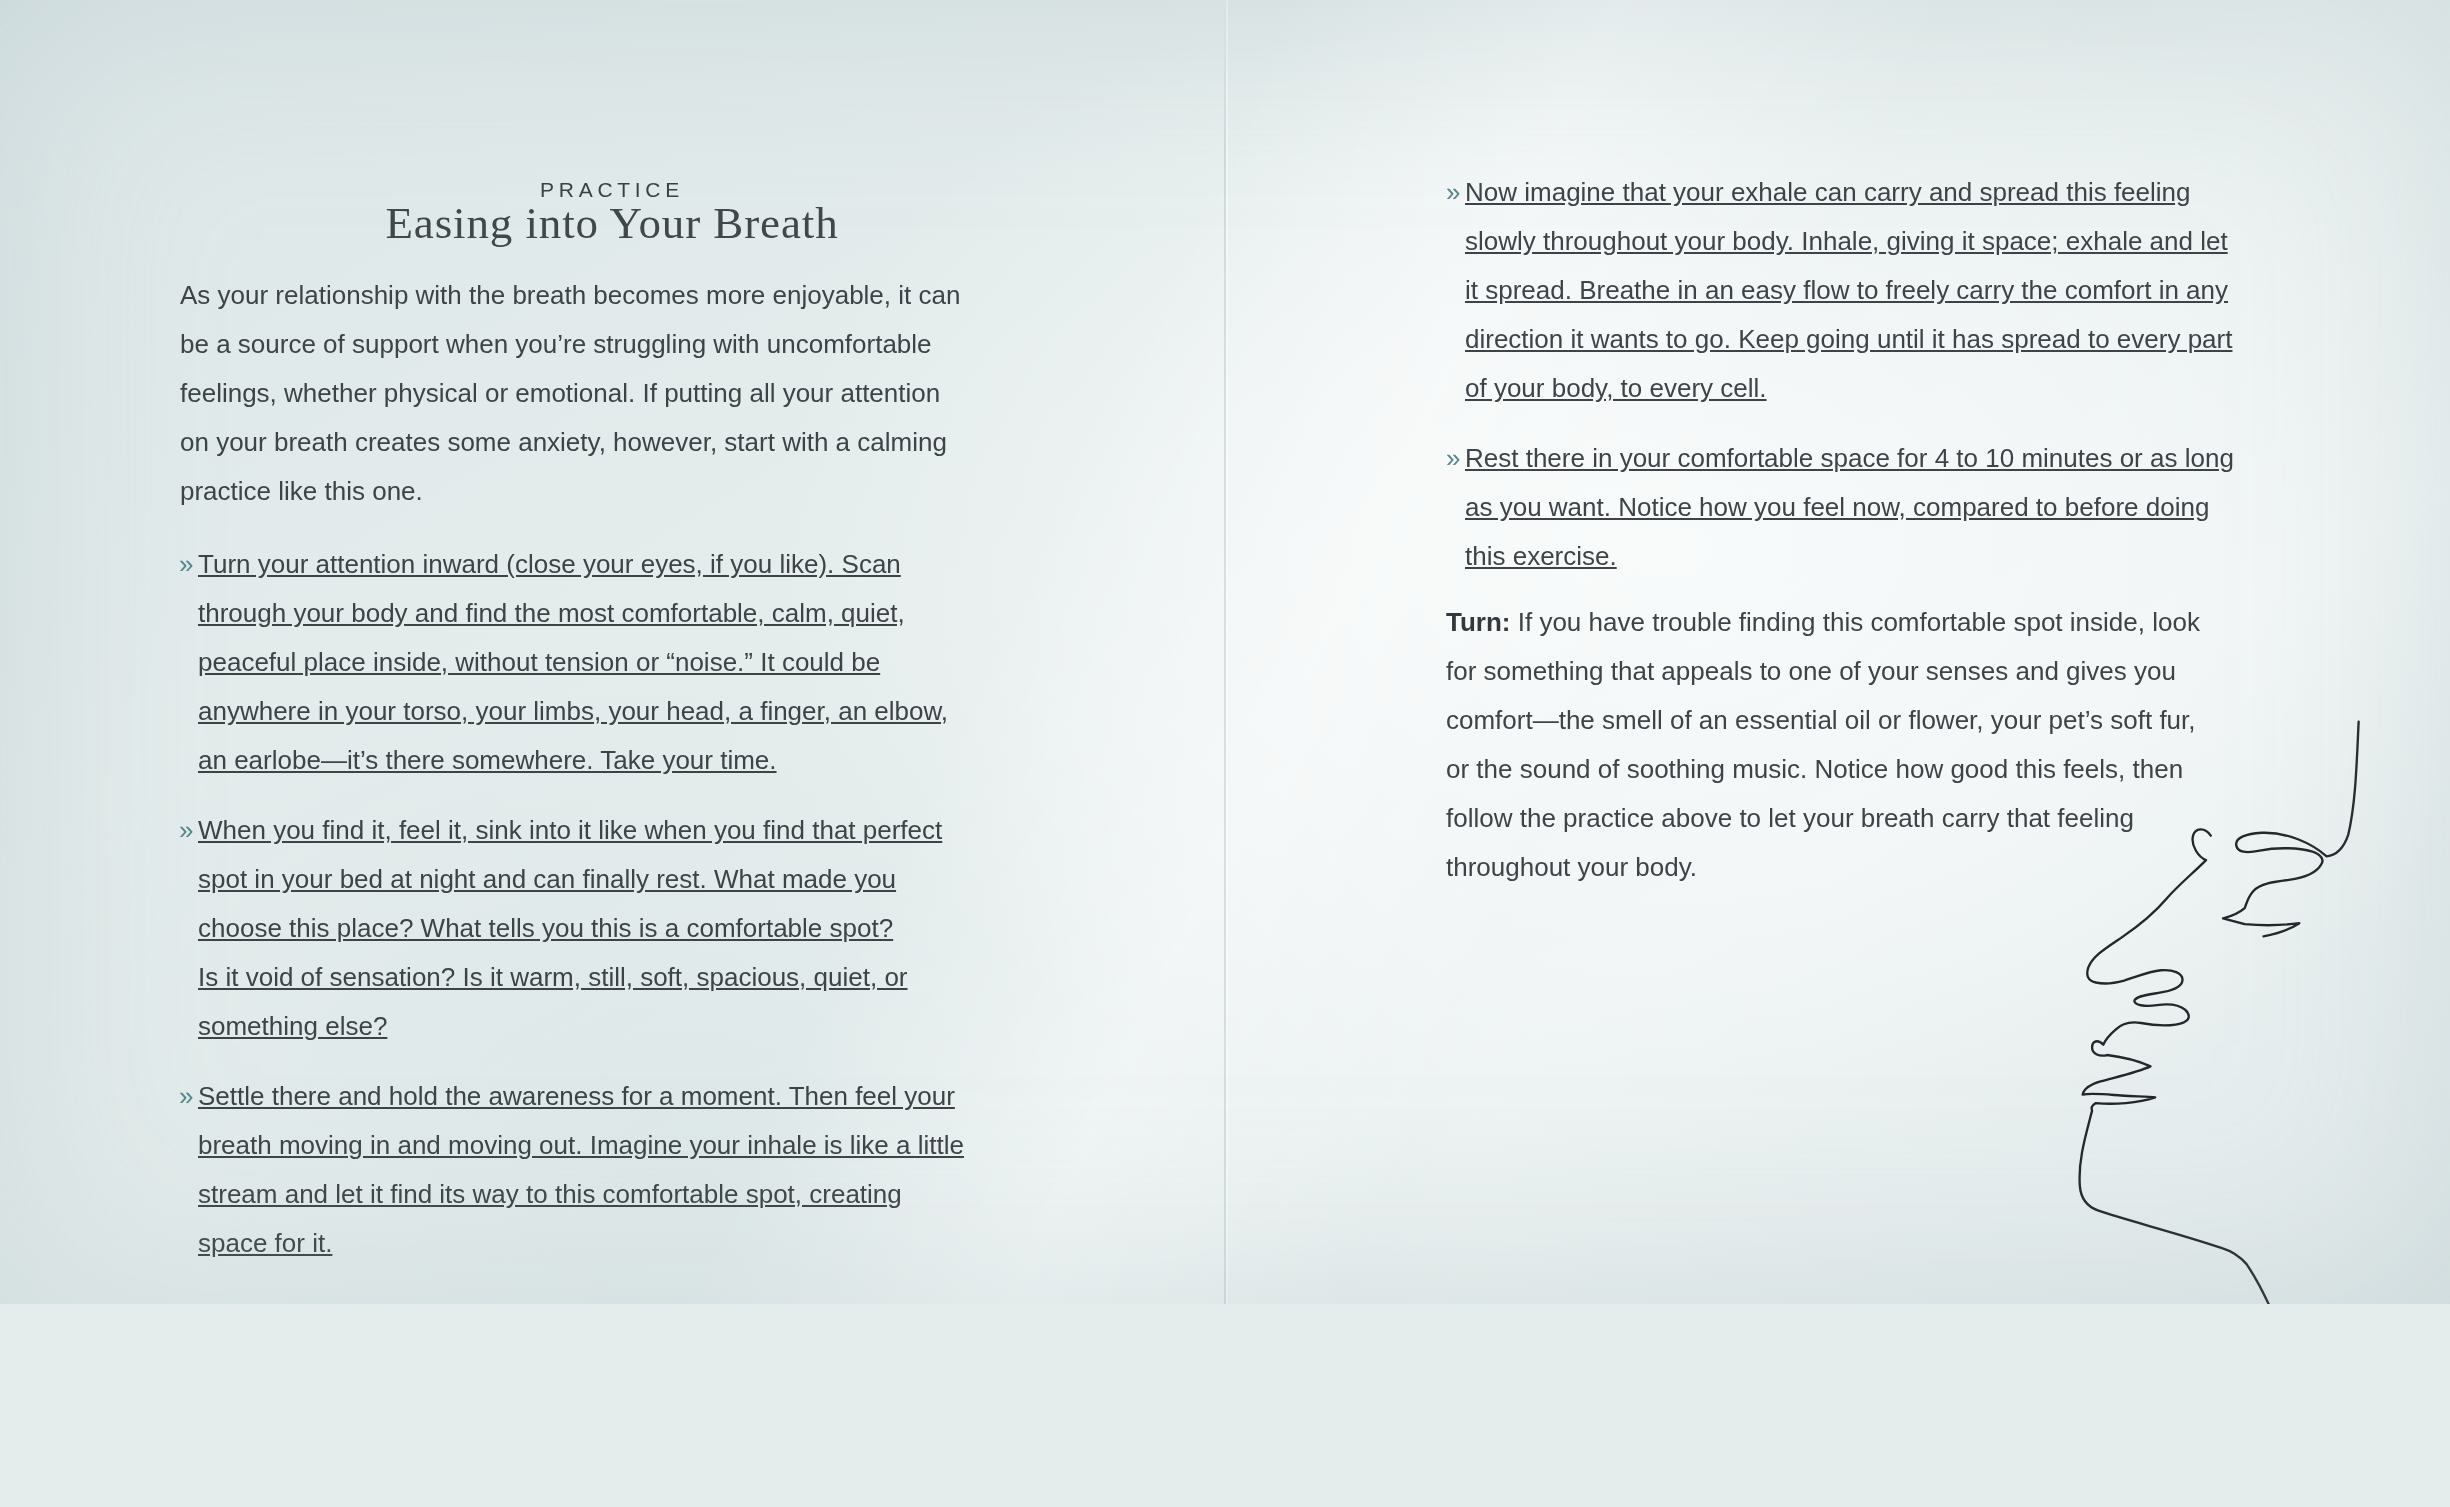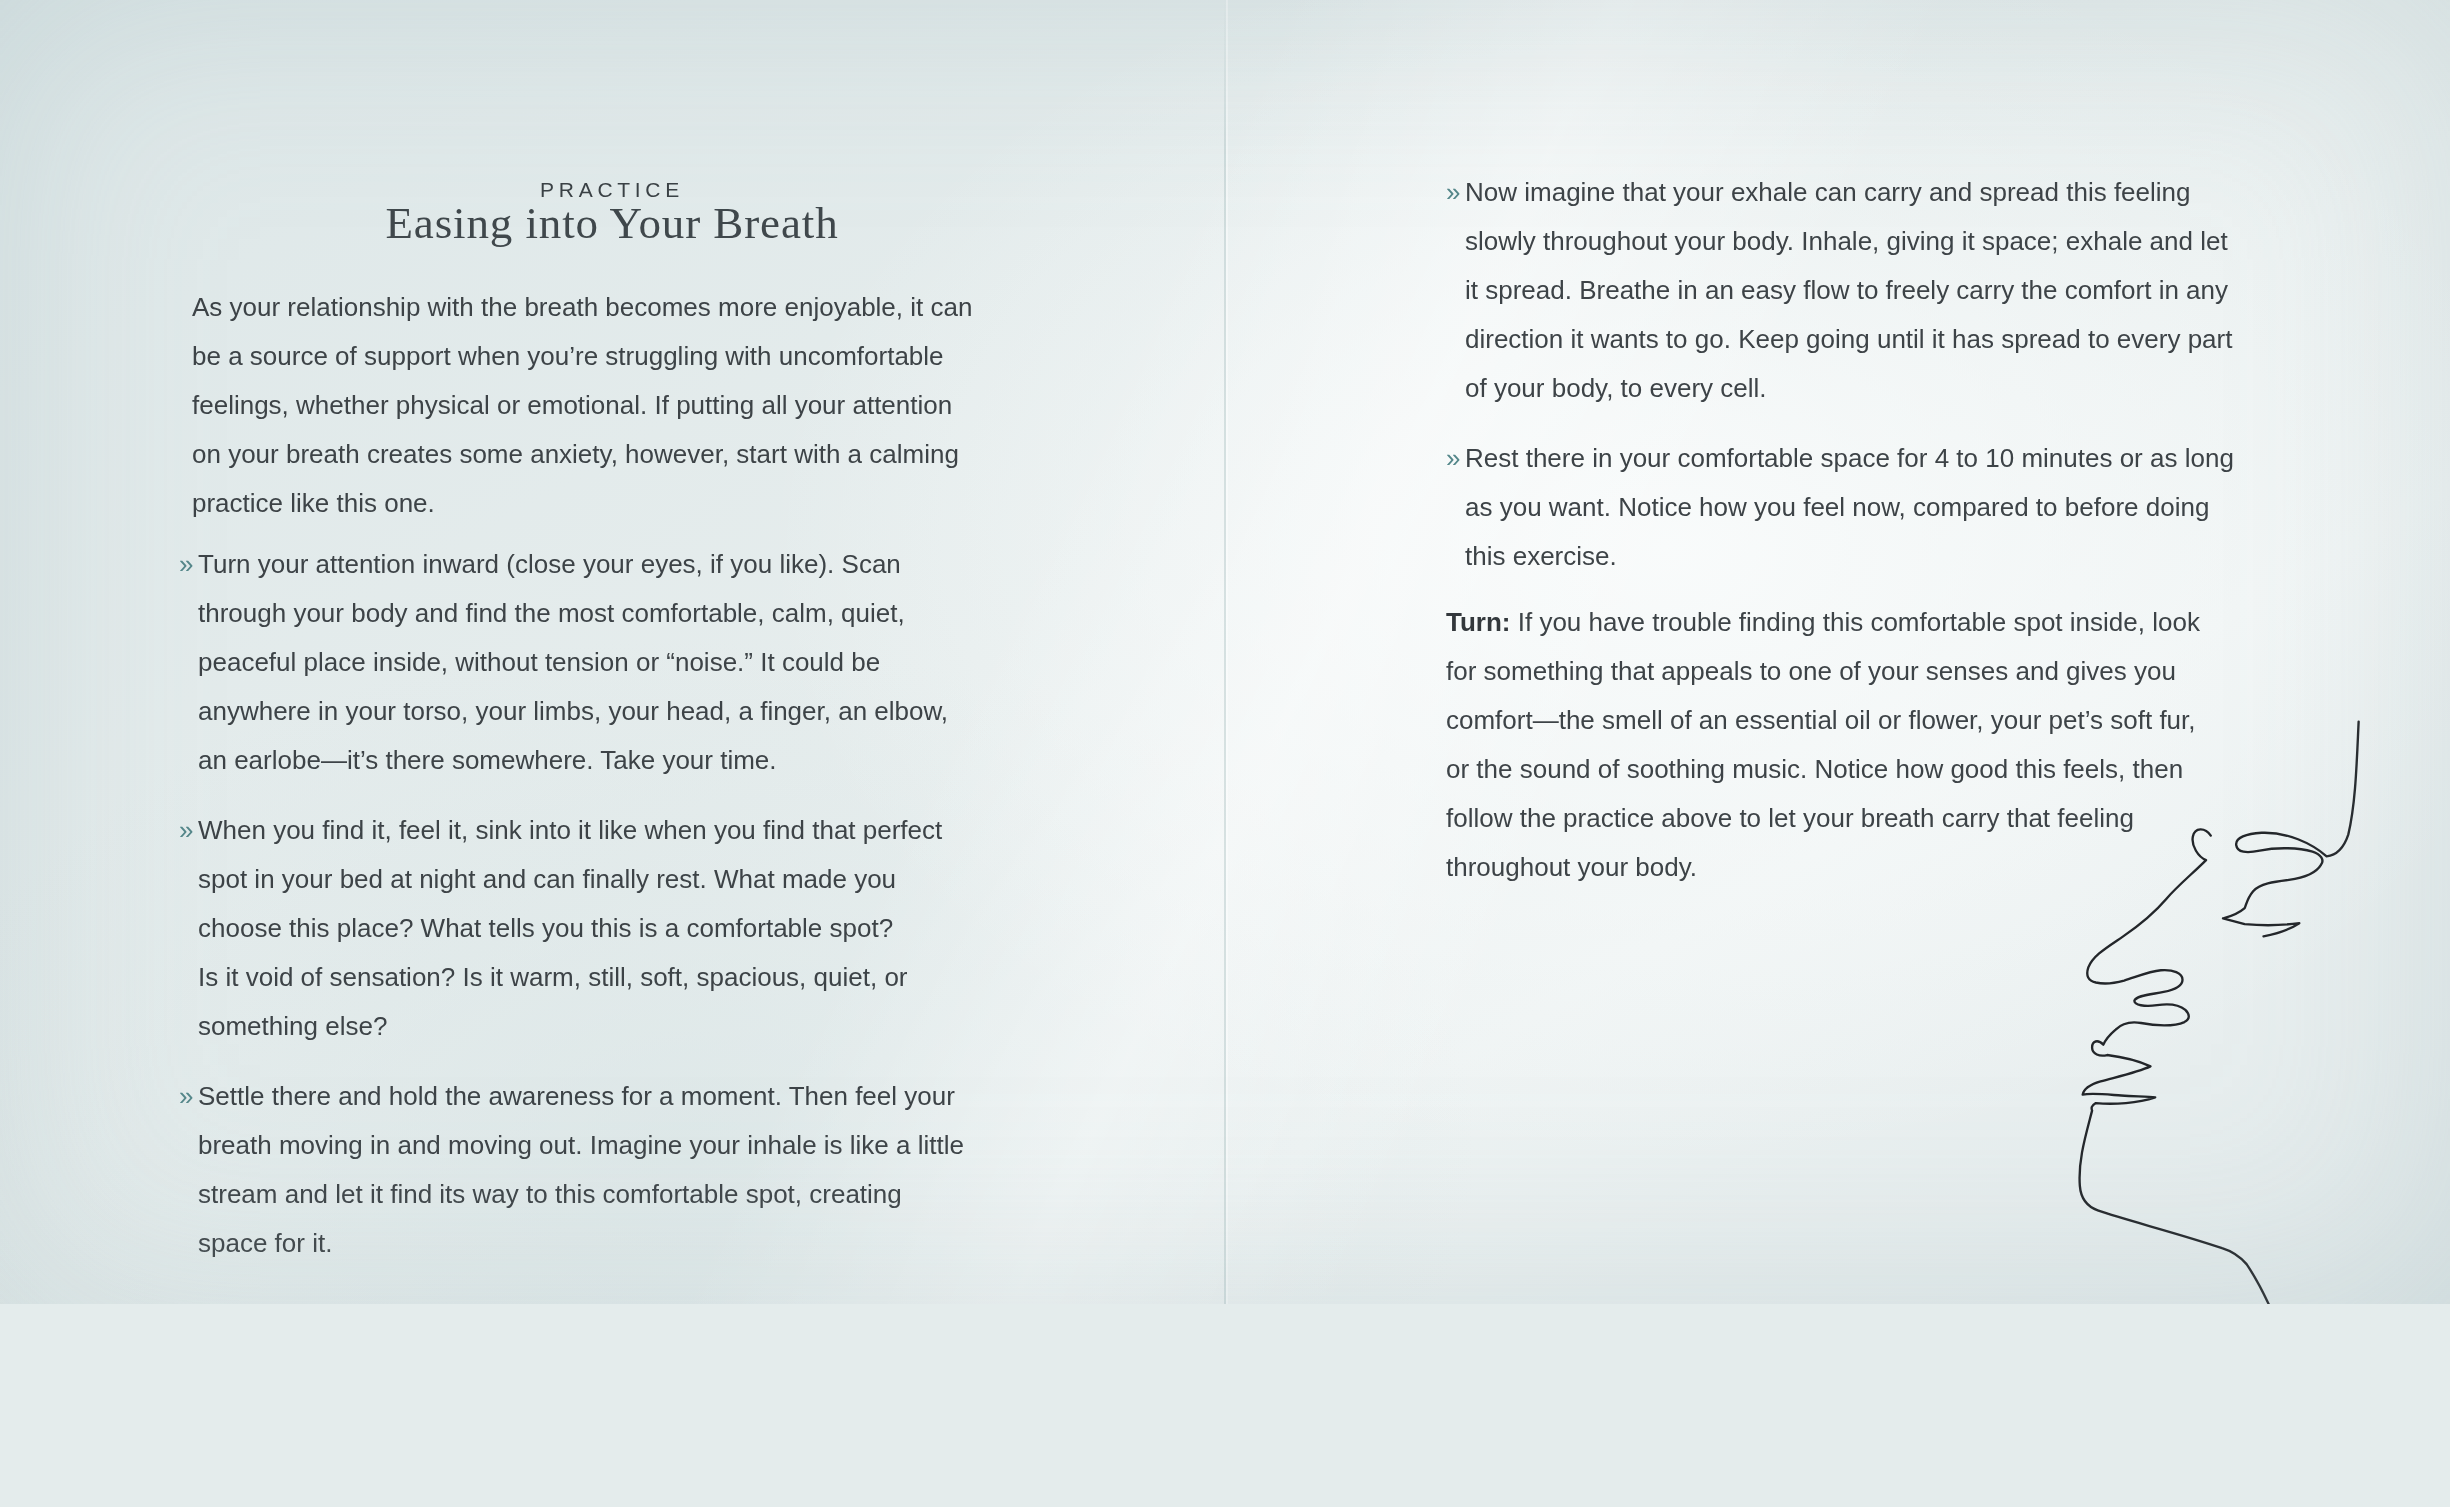--- a/index.html
+++ b/index.html
@@ -34,31 +34,31 @@
     position:absolute;left:188px;top:178px;width:848px;
     text-align:center;font-size:21px;letter-spacing:4.7px;
     color:#3a4145;font-weight:400;
   }
   .title{
     position:absolute;left:188px;top:197px;width:848px;margin:0;
     text-align:center;font-family:"Liberation Serif","DejaVu Serif",serif;
     font-weight:400;font-size:45px;letter-spacing:0.9px;color:#40484c;
   }
   .intro{
-    position:absolute;left:180px;top:271px;margin:12px;
+    position:absolute;left:180px;top:271px;margin:0;
     font-size:26px;line-height:49px;white-space:pre-line;color:#3d4347;
   }
   .bullets{position:absolute;}
   .bullets-left{left:179px;top:540px;}
   .bullets-right{left:1446px;top:168px;}
   .bullet{
     position:relative;padding-left:19px;margin-bottom:21px;
     font-size:26px;line-height:49px;color:#3d4347;
   }
-  .bullet-text{display:block;white-space:pre-line;}
+  .bullet-text{display:block;white-space:pre-line;text-decoration:underline;}
   .marker{
     position:absolute;left:0;top:0;
     color:#54878a;font-size:26px;line-height:49px;
   }
   .note{
     position:absolute;left:1446px;top:598px;margin:0;
     font-size:26px;line-height:49px;color:#3d4347;
   }
   .note-label{font-weight:700;color:#33383c;}
   .note-text{white-space:pre-line;}

